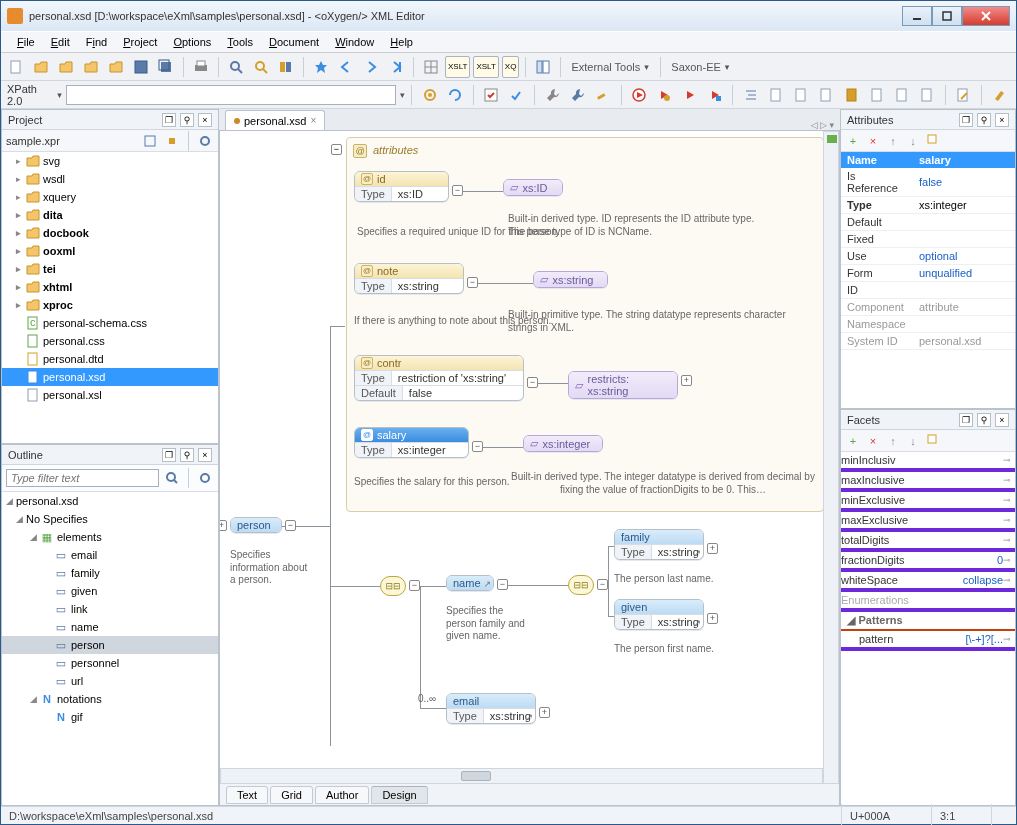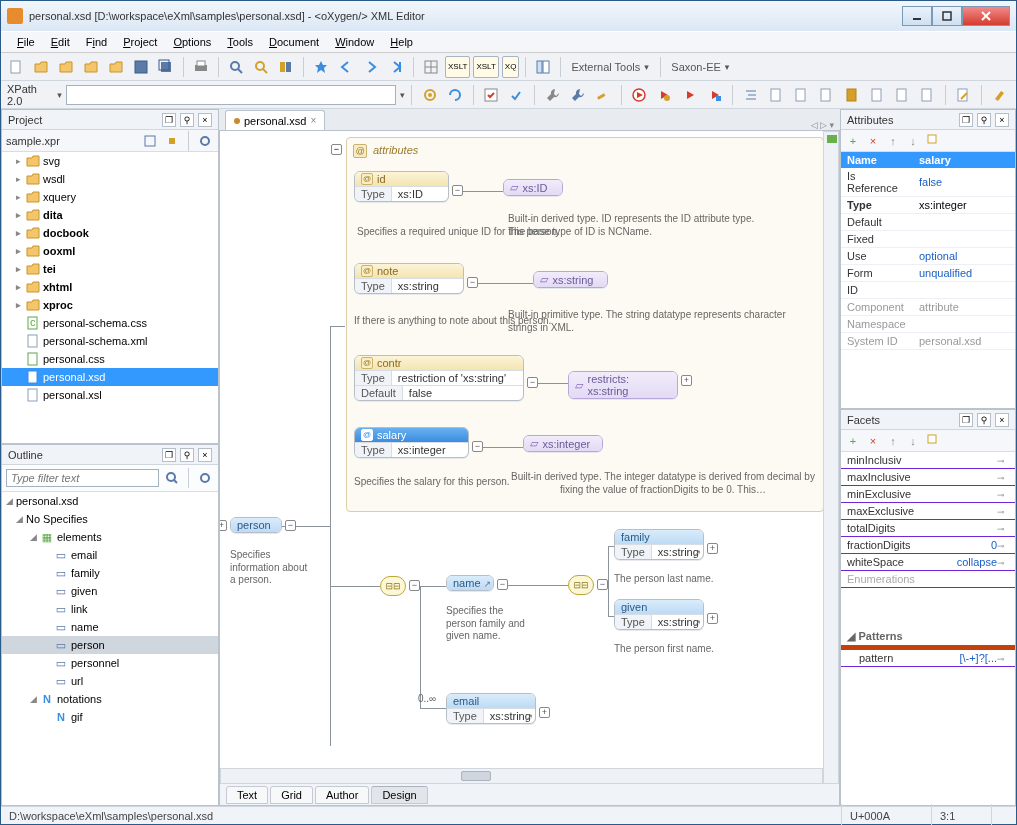--- a/index.html
+++ b/index.html
@@ -108,26 +108,26 @@
 
 
 .right-col { width: 176px; display: flex; flex-direction: column; }
 .attr-table { width: 100%; border-collapse: collapse; font-size: 11px; }
 .attr-table th { background: #3399ff; color: #fff; text-align: left; padding: 2px 6px; }
 .attr-table td { padding: 2px 6px; border-bottom: 1px solid #eceff3; }
 .attr-table td.k { color:#333; }
 .attr-table td.v { color:#1a5fc7; }
 .attr-table td.g { color:#999; }
 
-.facet-row { display:flex; align-items:flex-end; padding:2px 6px; border-bottom:1px solid #6d28d9; }
+.facet-row { display:flex; align-items:center; padding:2px 0; border-bottom:4px solid #6d28d9; }
 .facet-row .k { flex:1; color:#333; }
 .facet-row .v { color:#1a5fc7; }
 .facet-row .pin { width:12px; color:#999; font-size:9px;}
 .facet-row.disabled .k { color:#aaa; }
-.facet-hdr { font-weight:bold; color:#666; padding:2px 6px; border-bottom:5px solid #c2410c;margin-top:40px;}
+.facet-hdr { font-weight:bold; color:#666; padding:2px 6px; border-bottom:2px solid #c2410c;}
 .facet-sub { padding-left:18px;}
 
 
 .status { height: 18px; background: #f0f3f7; border-top: 1px solid #cfd6de; display: flex; align-items: center; font-size: 10px; color: #444; }
 .status .seg { padding: 12px 8px; border-right: 1px solid #cfd6de; height: 100%; display: flex; align-items: center; }
 .status .seg.path { flex:1; }
 
 
 .ic-folder { fill:#f4c56a; stroke:#c8962a; stroke-width:1;}
 .ic-file { fill:#fff; stroke:#8aa0b8; stroke-width:1;}
@@ -533,33 +533,33 @@
                   <rect x="2" y="1" width="9" height="12" fill="#fff" stroke="#5ca84a"></rect>
                   <text x="4" y="10" font-size="6" fill="#5ca84a">c</text>
                 </svg>
               </span>
               <span>personal-schema.css</span>
             </div>
           <div class="tree-item indent-1">
               <span class="exp"></span>
               <span class="ficon">
                 <svg width="14" height="14">
-                  <rect x="2" y="1" width="9" height="12" class="ic-file"></rect>
-                </svg>
-              </span>
-              <span>personal-schema.xml</span>
+                  <rect x="2" y="1" width="9" height="12" fill="#fff" stroke="#5ca84a"></rect>
+                </svg>
+              </span>
+              <span>personal.css</span>
             </div>
           <div class="tree-item indent-1">
               <span class="exp"></span>
               <span class="ficon">
                 <svg width="14" height="14">
-                  <rect x="2" y="1" width="9" height="12" fill="#fff" stroke="#5ca84a"></rect>
-                </svg>
-              </span>
-              <span>personal.css</span>
+                  <rect x="2" y="1" width="9" height="12" fill="#fff" stroke="#d4a02a"></rect>
+                </svg>
+              </span>
+              <span>personal.dtd</span>
             </div>
           <div class="tree-item indent-1 sel">
               <span class="exp"></span>
               <span class="ficon">
                 <svg width="14" height="14">
                   <rect x="2" y="1" width="9" height="12" fill="#fff" stroke="#3a8de0"></rect>
                 </svg>
               </span>
               <span>personal.xsd</span>
             </div>

